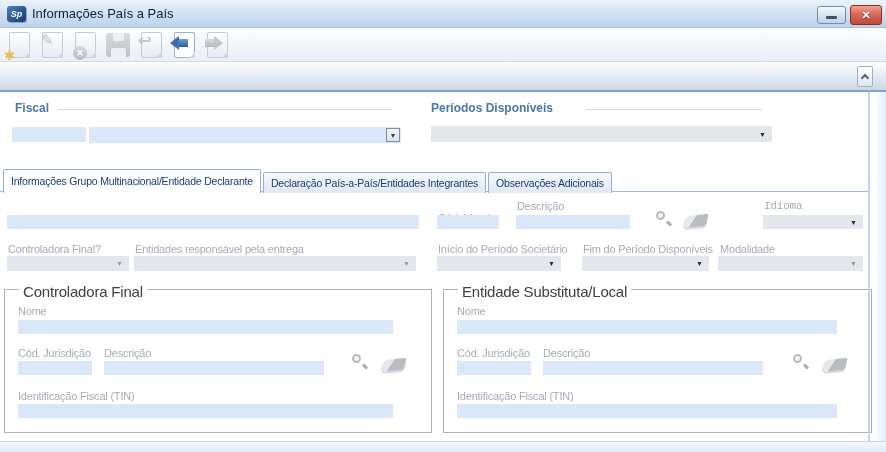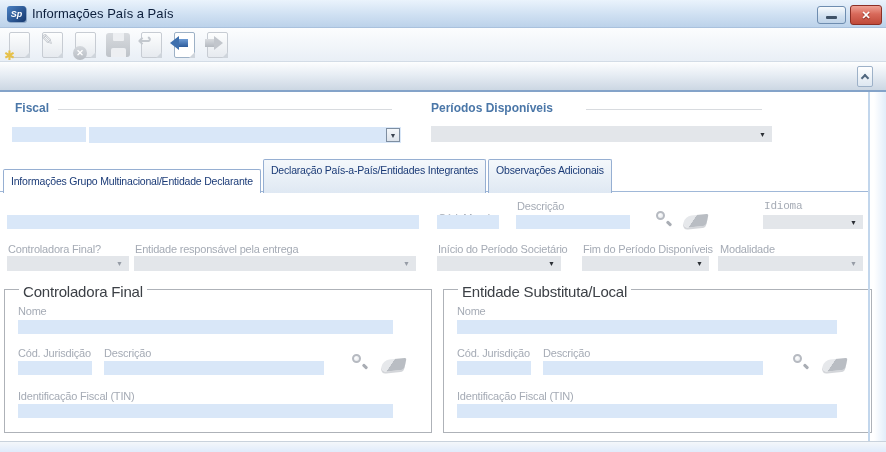--- a/index.html
+++ b/index.html
@@ -120,21 +120,21 @@
   .combo-btn .caret{ margin:0; color:#3a4350; }
 
   
   .tabs{ position:absolute; left:3px; top:169px; height:24px; display:flex; align-items:flex-end; }
   .tabline{ position:absolute; left:0; top:191px; width:868px; height:1px; background:#a0b8d8; }
   .tab{
     font-size:10.5px; letter-spacing:-0.2px; color:#1b3b77; white-space:nowrap;
     border:1px solid #96afd2; border-bottom:none; border-radius:2px 2px 0 0;
     padding:0 7px; margin-right:2px;
     background:linear-gradient(#f4f8fb,#dfe8f3);
-    height:34px; line-height:21px; position:relative; z-index:1;
+    height:21px; line-height:21px; position:relative; z-index:1;
   }
   .tab.active{
     background:#ffffff; height:24px; line-height:23px; z-index:3; font-weight:normal;
   }
 
   
   .search-icon{ position:absolute; width:17px; height:17px; }
   .search-icon .lens{ position:absolute; left:1px; top:1px; width:9px; height:9px;
     border:2px solid #b6bac1; border-radius:50%;
     background:radial-gradient(circle at 35% 35%, #ffffff, #e3e6ea); }
@@ -260,21 +260,21 @@
     <span class="sel-value"></span>
     <span class="caret dark">▼</span>
   </div>
 
   <span class="lbl" style="left:8px; top:243px;">Controladora Final?</span>
   <div class="sel" style="left:7px; top:256px; width:122px;">
     <span class="sel-value"></span>
     <span class="caret lite">▼</span>
   </div>
 
-  <span class="lbl" style="left:135px; top:243px;">Entidade responsável pela entrega</span>
+  <span class="lbl" style="left:135px; top:243px;">Entidades responsável pela entrega</span>
   <div class="sel" style="left:134px; top:256px; width:282px;">
     <span class="sel-value"></span>
     <span class="caret lite">▼</span>
   </div>
 
   <span class="lbl" style="left:438px; top:243px;">Início do Período Societário</span>
   <div class="sel" style="left:437px; top:256px; width:124px;">
     <span class="sel-value"></span>
     <span class="caret dark">▼</span>
   </div>

